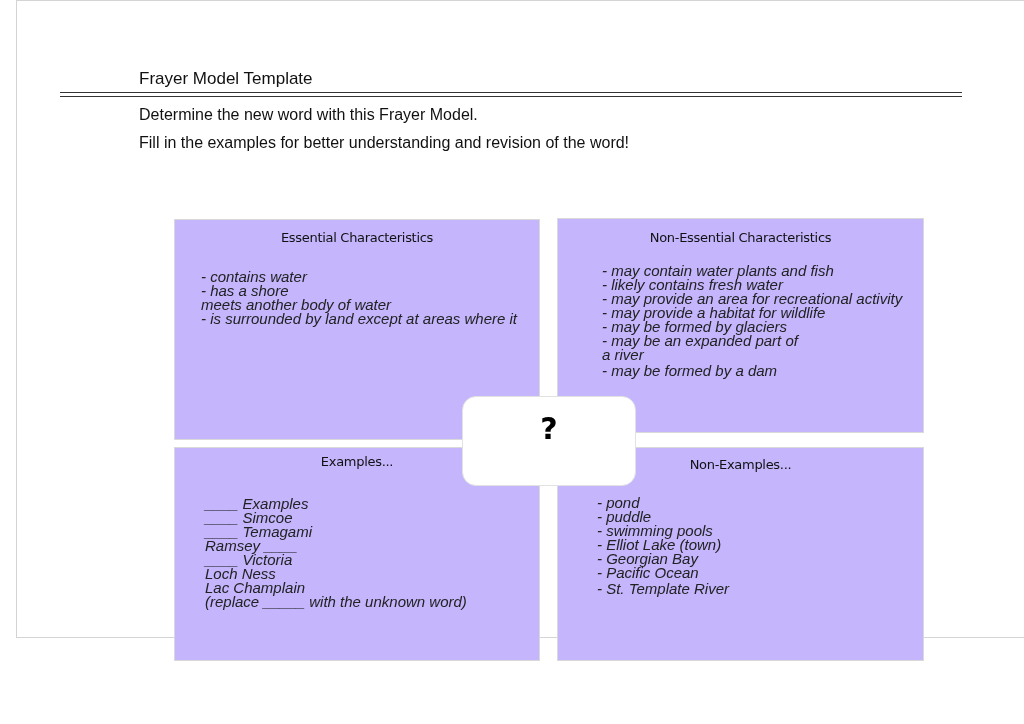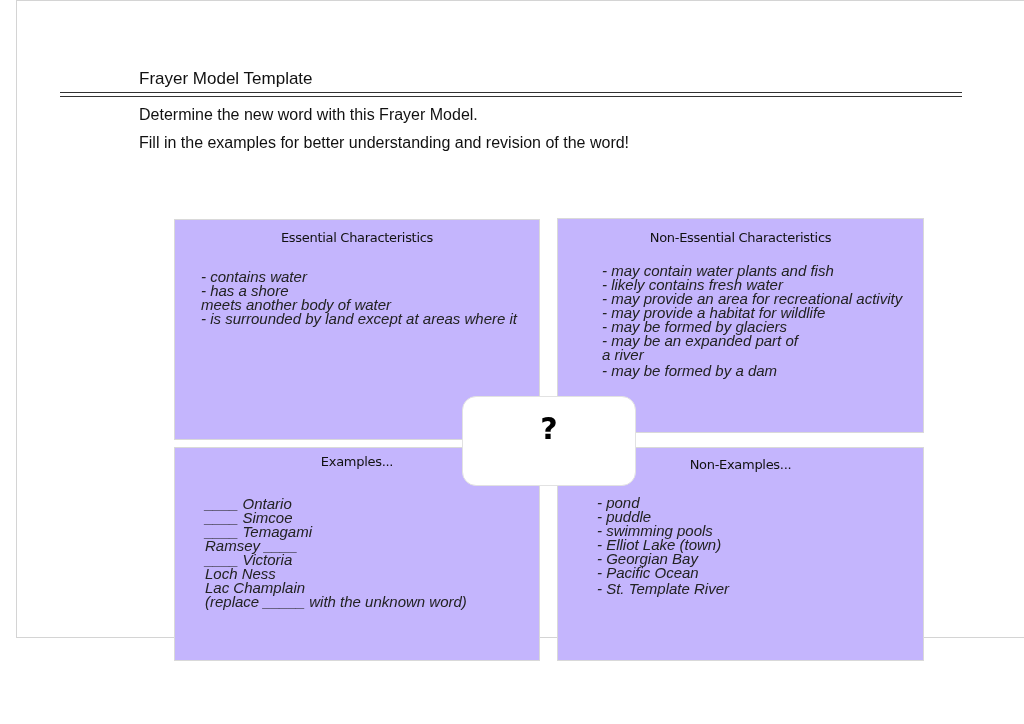--- a/index.html
+++ b/index.html
@@ -58,21 +58,21 @@
       <li>- may be formed by glaciers</li>
       <li>- may be an expanded part of</li>
       <li>a river</li>
       <li style="margin-top:2px">- may be formed by a dam</li>
     </ul>
   </div>
 
   <div class="box bl">
     <h3>Examples...</h3>
     <ul>
-      <li>____ Ontario</li>
+      <li>____ Examples</li>
       <li>____ Simcoe</li>
       <li>____ Temagami</li>
       <li>Ramsey ____</li>
       <li>____ Victoria</li>
       <li>Loch Ness</li>
       <li>Lac Champlain</li>
       <li>(replace _____ with the unknown word)</li>
     </ul>
   </div>
 

